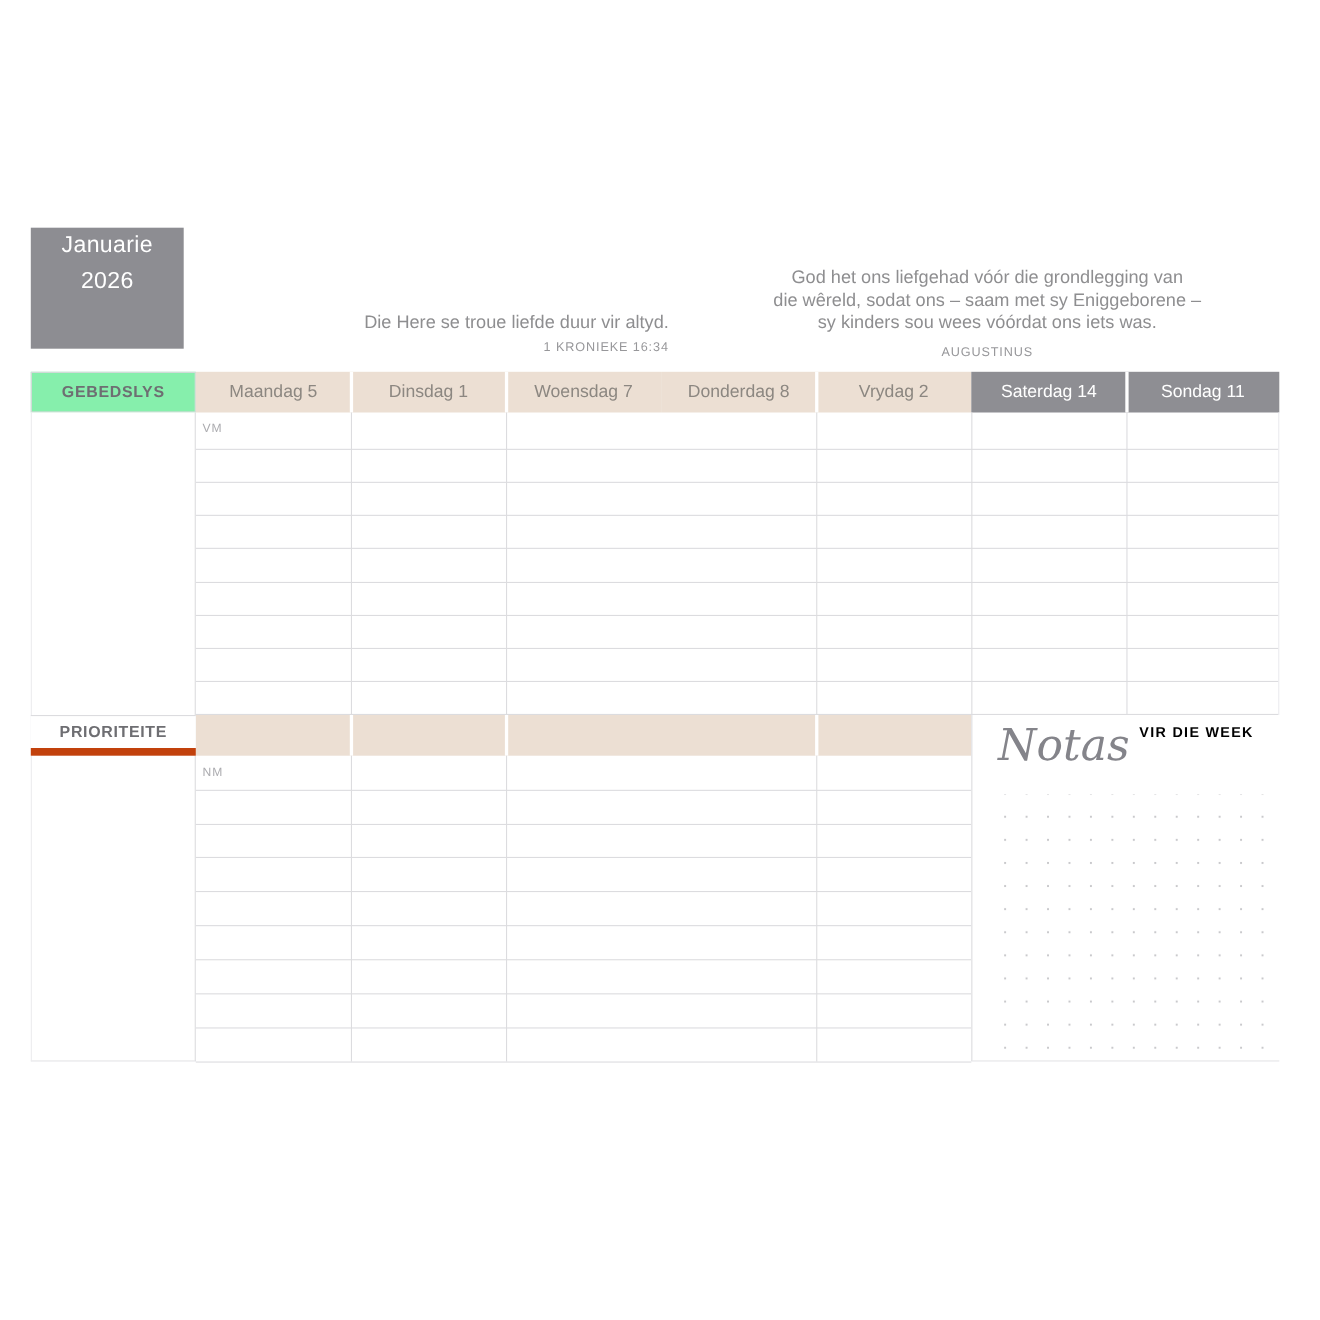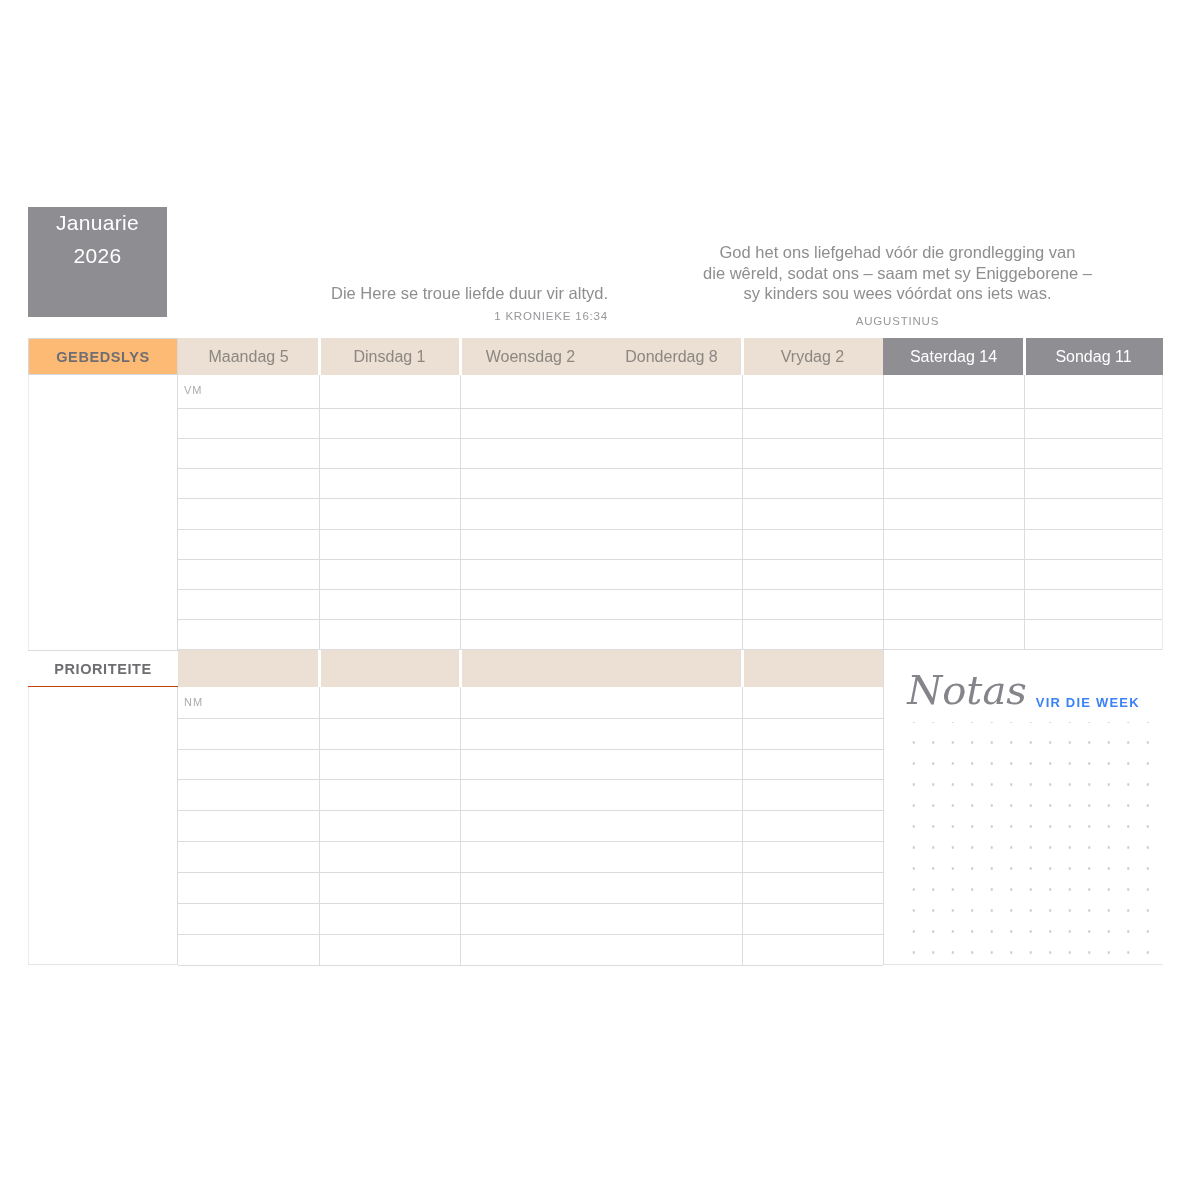--- a/index.html
+++ b/index.html
@@ -30,21 +30,21 @@
   }
 
   
   .planner{position:absolute;left:28px;top:338px;width:1135px;height:627px;}
 
   .pcell{
     position:absolute;top:0;height:37px;display:flex;align-items:center;
     justify-content:center;font-size:16px;box-sizing:border-box;
   }
   .prayer-head{
-    left:0;width:150px;background:#fdba74;border:1px solid #d9d9dc;
+    left:0;width:150px;background:#86efac;border:1px solid #d9d9dc;
     color:#6e6e72;font-weight:bold;font-size:14.5px;letter-spacing:.6px;
   }
   .day{background:#ecdfd3;color:#8c8781;}
   .day.weekend{background:#8e8e93;color:#ffffff;}
   .c0{left:150px;width:141px}.c1{left:291px;width:141px}.c2{left:432px;width:141px}
   .c3{left:573px;width:141px}.c4{left:714px;width:141px}.c5{left:855px;width:141px}
   .c6{left:996px;width:139px}
   .hsep{position:absolute;top:0;width:3px;height:37px;background:#fff;}
   .hs1{left:290px}.hs2{left:431px}.hs3{left:713px}.hs4{left:995px}
 
@@ -69,39 +69,39 @@
   .vm-line{top:37px;height:275px;}
   .nm-line{top:349px;height:278px;}
   .vx1{left:291px}.vx2{left:432px}.vx3{left:714px}.vx4{left:855px}.vx5{left:996px}
 
   .band{position:absolute;left:150px;top:312px;width:705px;height:37px;background:#ecdfd3;}
   .bsep{position:absolute;top:312px;width:3px;height:37px;background:#fff;}
   .bs1{left:290px}.bs2{left:431px}.bs3{left:713px}
 
   .prio-cell{
     position:absolute;left:0;top:312px;width:150px;height:37px;background:#fff;
-    box-sizing:border-box;border-top:1px solid #dcdcdf;border-bottom:1px solid #c2410c;
+    box-sizing:border-box;border-top:1px solid #dcdcdf;border-bottom:7px solid #c2410c;
     display:flex;align-items:center;justify-content:center;
     color:#6e6e72;font-weight:bold;font-size:14.5px;letter-spacing:.6px;
   }
 
   .slot-label{position:absolute;font-size:11px;color:#ababaf;letter-spacing:1px;}
   .vm-label{left:156px;top:46px;}
   .nm-label{left:156px;top:358px;}
 
   .notes{
     position:absolute;left:855px;top:312px;width:280px;height:315px;background:#fff;
     box-sizing:border-box;border-left:1px solid #dcdcdf;border-bottom:1px solid #e4e4e7;
   }
-  .notes-title{display:flex;align-items:flex-end;justify-content:center;gap:9px;margin-top:20px;}
+  .notes-title{display:flex;align-items:flex-start;justify-content:center;gap:9px;margin-top:8px;}
   .notes-script{
     font-family:"DejaVu Serif", serif;font-style:italic;font-size:40px;
     color:#84848a;line-height:1;
   }
-  .notes-sub{font-size:13px;font-weight:bold;color:#3b82f6;letter-spacing:1.2px;}
+  .notes-sub{font-size:13px;font-weight:bold;color:#000000;letter-spacing:1.2px;}
   .notes-dotarea{position:absolute;left:12px;right:12px;top:72px;bottom:10px;
     background-image:radial-gradient(circle, rgba(148,148,154,.5) 1px, transparent 1.4px);
     background-size:19.5px 21px;background-position:8px 10px;}
 </style>
 </head>
 <body>
 
 <div class="page">
 
   <div class="month-box">
@@ -119,21 +119,21 @@
     <div>die wêreld, sodat ons – saam met sy Eniggeborene –</div>
     <div>sy kinders sou wees vóórdat ons iets was.</div>
     <div class="quote-attr">AUGUSTINUS</div>
   </div>
 
   <div class="planner">
 
     <div class="pcell prayer-head">GEBEDSLYS</div>
     <div class="pcell day c0">Maandag 5</div>
     <div class="pcell day c1">Dinsdag 1</div>
-    <div class="pcell day c2">Woensdag 2</div>
+    <div class="pcell day c2">Woensdag 7</div>
     <div class="pcell day c3">Donderdag 8</div>
     <div class="pcell day c4">Vrydag 2</div>
     <div class="pcell day weekend c5">Saterdag 14</div>
     <div class="pcell day weekend c6">Sondag 11</div>
     <div class="hsep hs1"></div>
     <div class="hsep hs2"></div>
     <div class="hsep hs3"></div>
     <div class="hsep hs4"></div>
 
     <div class="prayer-col dots"></div>

